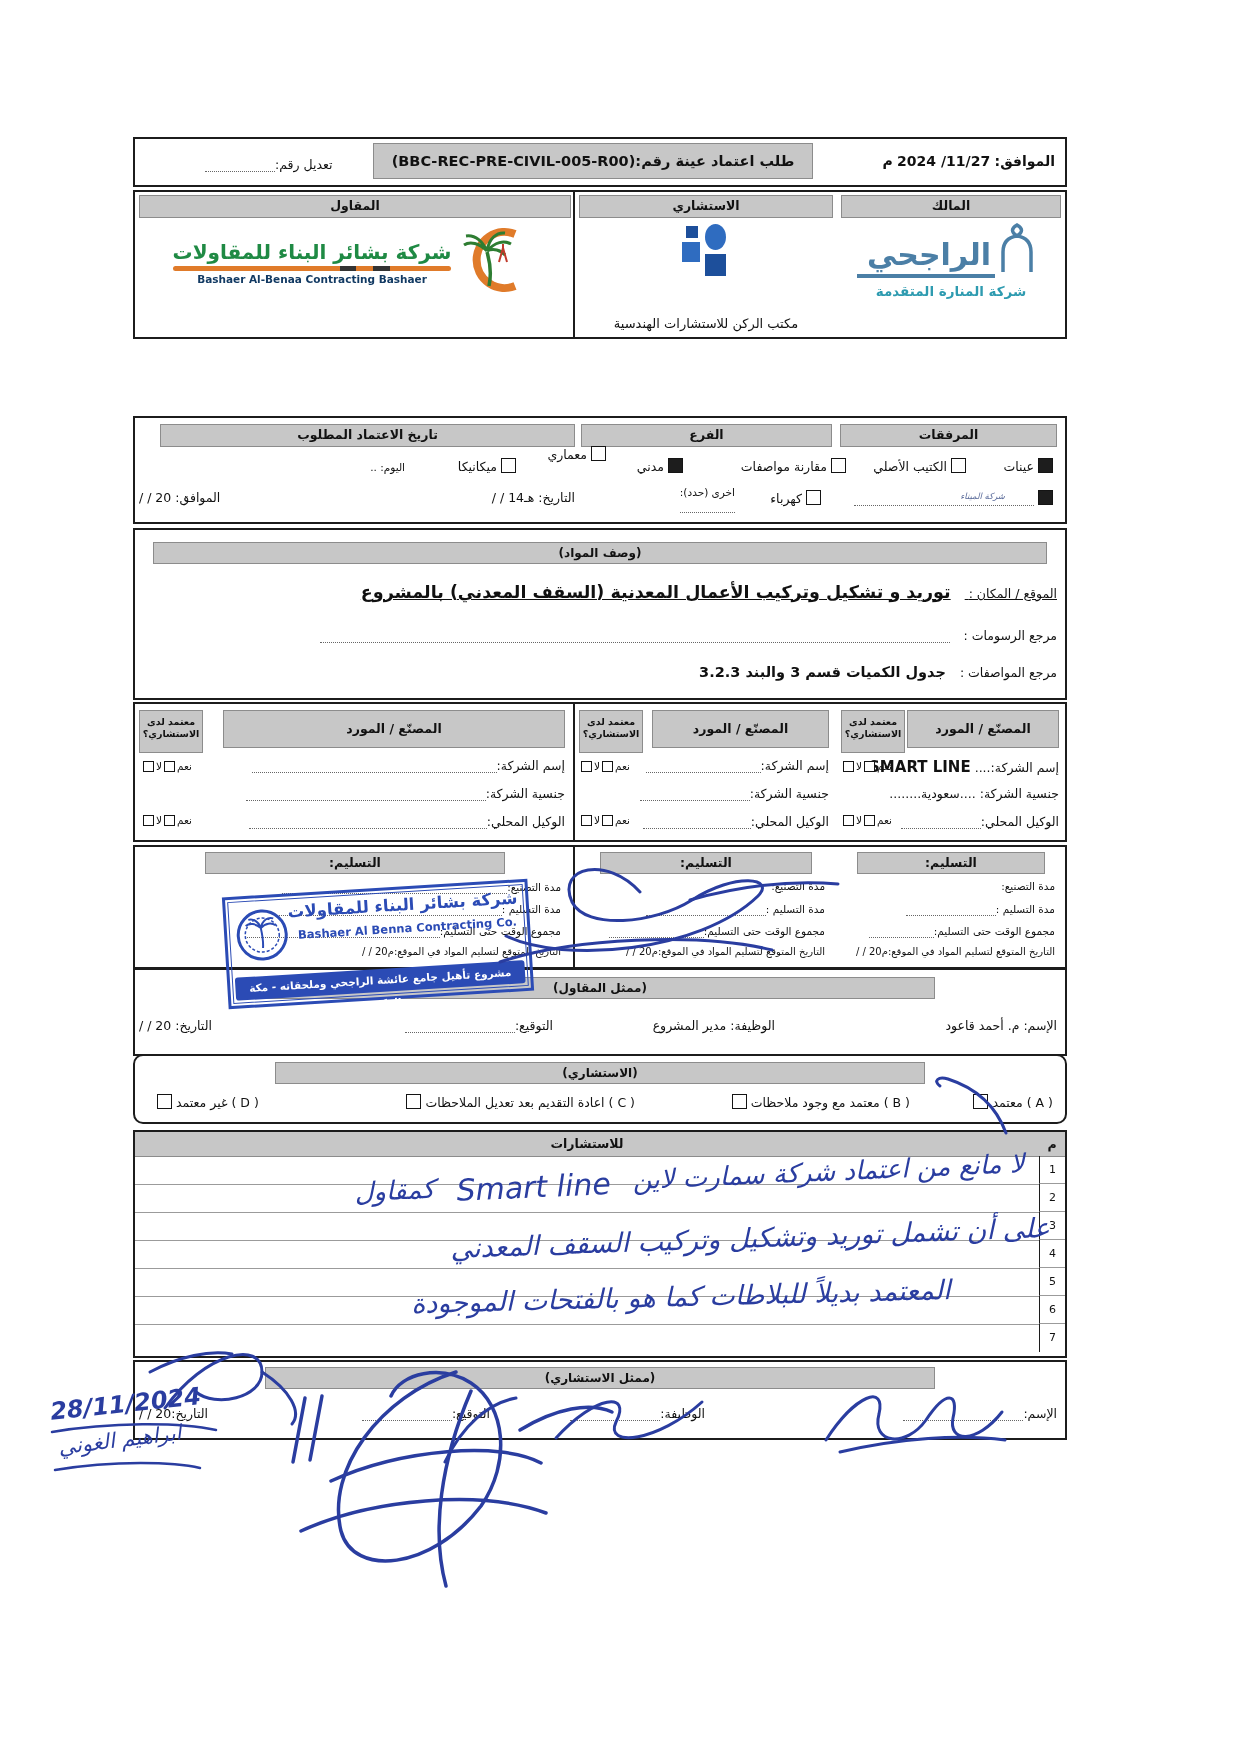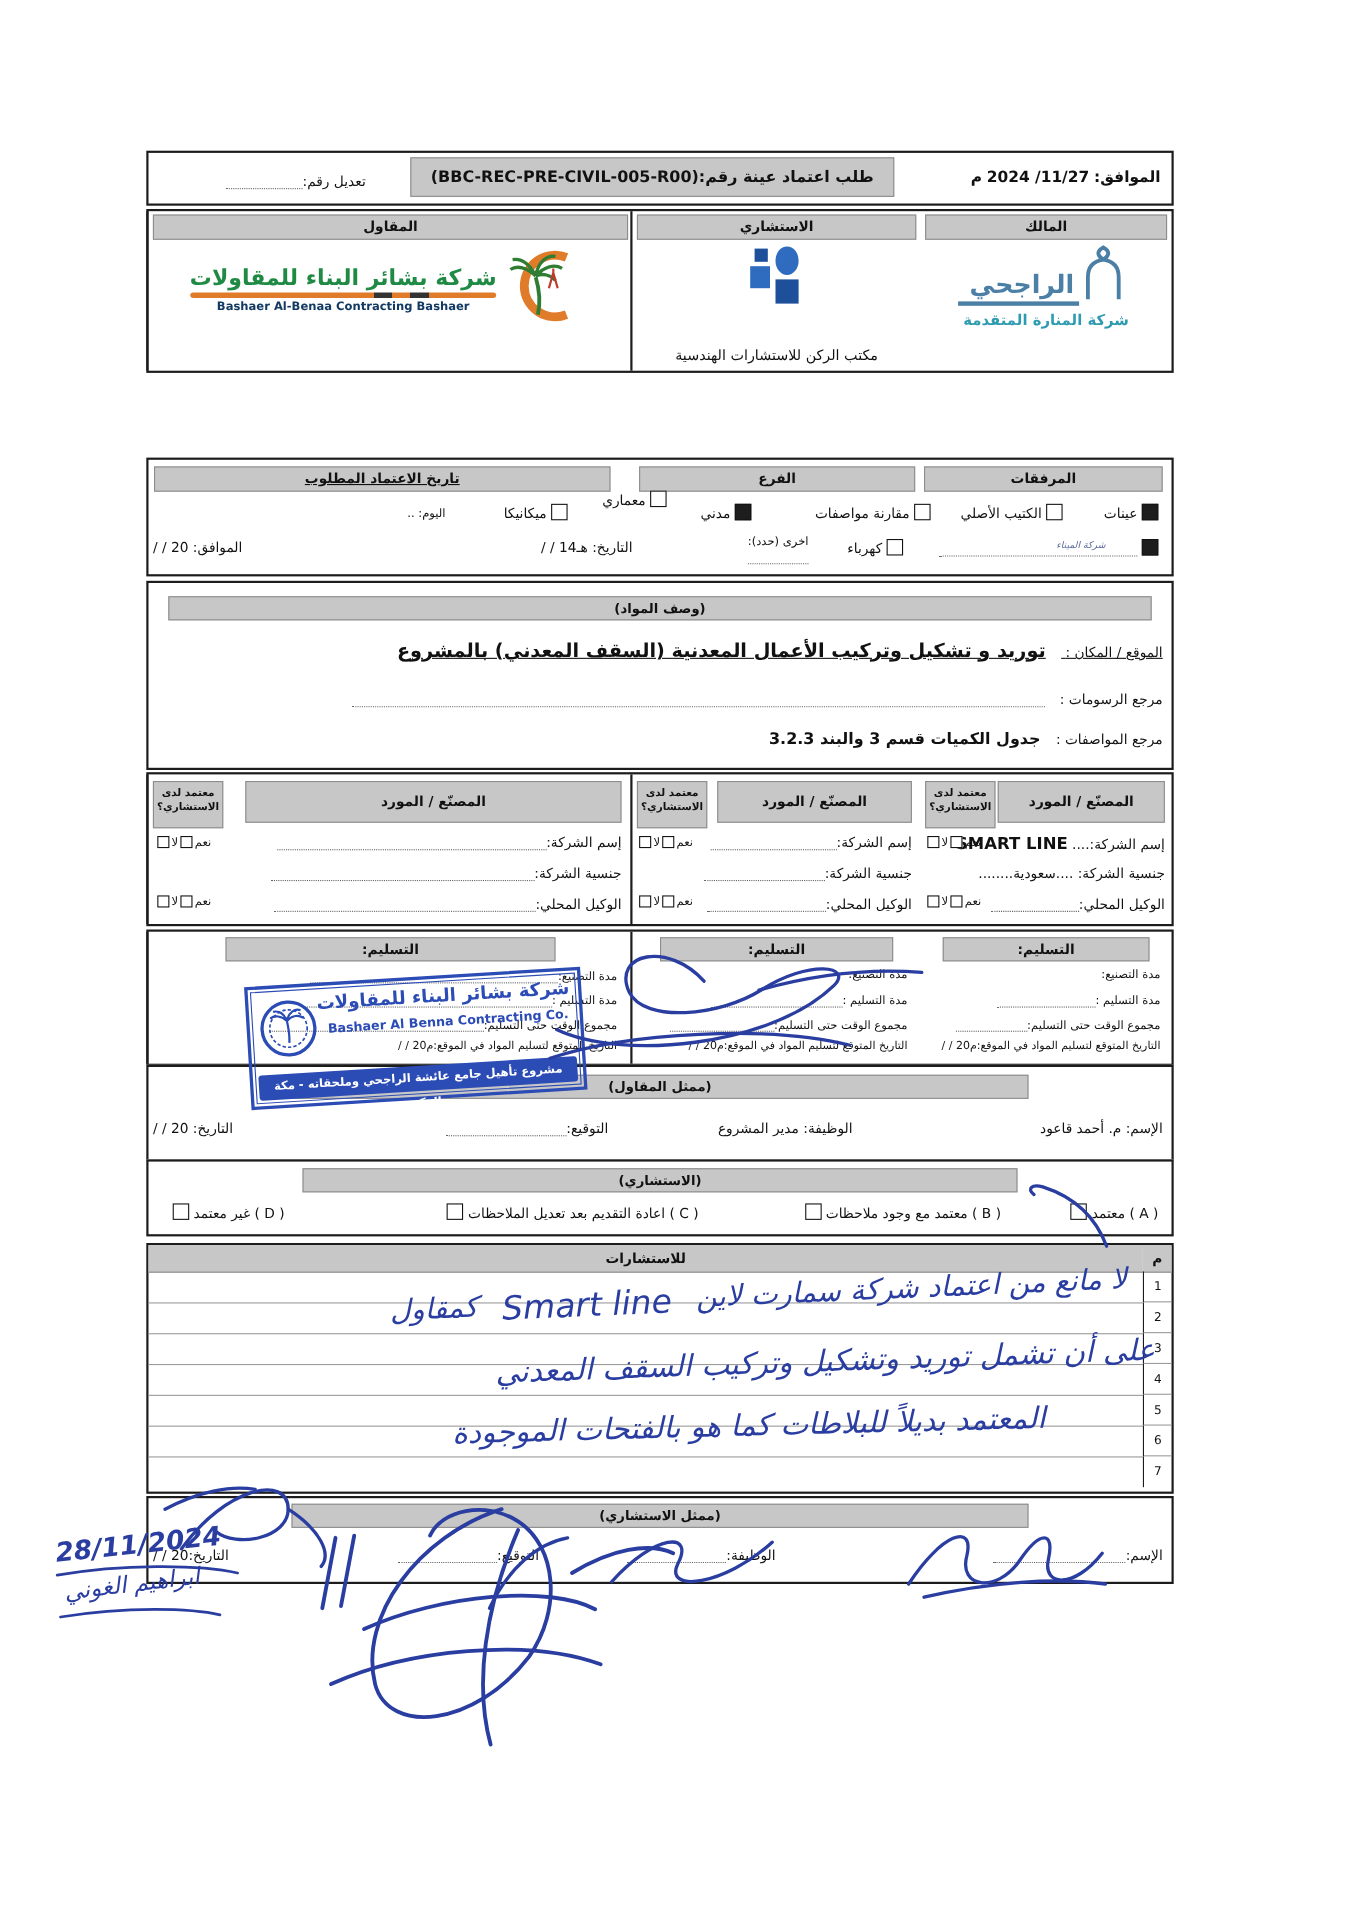--- a/index.html
+++ b/index.html
@@ -47,21 +47,21 @@
 
     <div class="col" style="right:0;width:228px;">
       <div class="ghead" style="right:4px;left:4px;top:3px;height:21px;">المالك</div>
       <div style="position:absolute;top:30px;right:0;left:0;text-align:center;">
         <div style="display:inline-flex;align-items:flex-end;">
           <span>
             <svg width="50" height="52" viewBox="0 0 50 52">
                 <path d="M8 50 L8 30 Q8 16 22 14 Q13 8 22 3 Q31 8 22 14 Q36 16 36 30 L36 50" fill="none" stroke="#4b7fa6" stroke-width="3.5"></path>
               </svg>
           </span>
-          <span style="font-size:23px;font-weight:bold;color:#4b7fa6;border-bottom:4px solid #4b7fa6;padding:0 4px 2px 10px;">الراجحي</span>
+          <span style="font-size:30px;font-weight:bold;color:#4b7fa6;border-bottom:4px solid #4b7fa6;padding:0 4px 2px 10px;">الراجحي</span>
         </div>
         <div style="font-size:13.5px;font-weight:bold;color:#2e9bb0;margin-top:5px;">شركة المنارة المتقدمة</div>
       </div>
     </div>
 
     <div class="col colborder" style="right:228px;width:262px;">
       <div class="ghead" style="right:4px;left:4px;top:3px;height:21px;">الاستشاري</div>
       <div style="position:absolute;top:32px;left:0;right:0;display:flex;justify-content:center;">
         <div style="position:relative;width:50px;height:56px;">
           <div style="position:absolute;left:5px;top:2px;width:12px;height:12px;background:#1d4f9b;"></div>
@@ -90,21 +90,21 @@
           </svg>
         </span>
       </div>
     </div>
   </div>
 
 
   <div class="box" style="left:133px;top:416px;width:930px;height:104px;">
     <div class="ghead" style="right:8px;top:6px;width:215px;height:21px;">المرفقات</div>
     <div class="ghead" style="right:233px;top:6px;width:249px;height:21px;">الفرع</div>
-    <div class="ghead" style="right:510px;top:6px;width:413px;height:21px;text-decoration:underline;">تاريخ الاعتماد المطلوب</div>
+    <div class="ghead" style="right:490px;top:6px;width:413px;height:21px;">تاريخ الاعتماد المطلوب</div>
 
     <div class="lbl" style="right:8px;top:40px;"><span class="cb f"></span><span>عينات</span></div>
     <div class="lbl" style="right:95px;top:40px;"><span class="cb"></span><span>الكتيب الأصلي</span></div>
     <div class="lbl" style="right:215px;top:40px;"><span class="cb"></span><span>مقارنة مواصفات</span></div>
     <div class="lbl" style="right:378px;top:40px;"><span class="cb f"></span><span>مدني</span></div>
     <div class="lbl" style="right:455px;top:28px;"><span class="cb"></span><span>معماري</span></div>
     <div class="lbl" style="right:545px;top:40px;"><span class="cb"></span><span>ميكانيكا</span></div>
     <div class="lbl sm" style="right:660px;top:43px;">اليوم: ..</div>
 
     <div class="lbl" style="right:8px;top:72px;"><span class="cb f"></span><span class="dot" style="width:180px;"></span></div>
@@ -214,21 +214,21 @@
     </div>
     <div class="lbl" style="right:512px;top:48px;">
       <span>التوقيع:</span><span class="dot" style="width:110px;"></span>
     </div>
     <div class="lbl" style="left:4px;top:48px;">
       <span>التاريخ:</span>
       <span class="ltr">/    /  20</span>
     </div>
   </div>
 
-  <div class="box" style="left:133px;top:1054px;width:930px;height:66px;">
+  <div class="box" style="left:133px;top:1054px;width:930px;height:66px;border-radius:10px;">
     <div class="ghead" style="right:140px;left:140px;top:6px;height:20px;font-size:12px;">(الاستشاري)</div>
     <div class="lbl" style="right:12px;top:38px;"><span>( A ) معتمد</span><span class="cb"></span></div>
     <div class="lbl" style="right:155px;top:38px;"><span>( B ) معتمد مع وجود ملاحظات</span><span class="cb"></span></div>
     <div class="lbl" style="right:430px;top:38px;"><span>( C ) اعادة التقديم بعد تعديل الملاحظات</span><span class="cb"></span></div>
     <div class="lbl" style="left:18px;top:38px;"><span>( D ) غير معتمد</span><span class="cb"></span></div>
   </div>
 
   <div class="box" style="left:133px;top:1130px;width:930px;height:224px;">
     <div class="ghead" style="right:0;top:0;width:26px;height:24px;line-height:24px;border:none;border-bottom:1.5px solid #8c8c8c;">م</div>
     <div class="ghead" style="right:26px;left:0;top:0;height:24px;line-height:24px;border:none;border-bottom:1.5px solid #8c8c8c;">للاستشارات</div>

